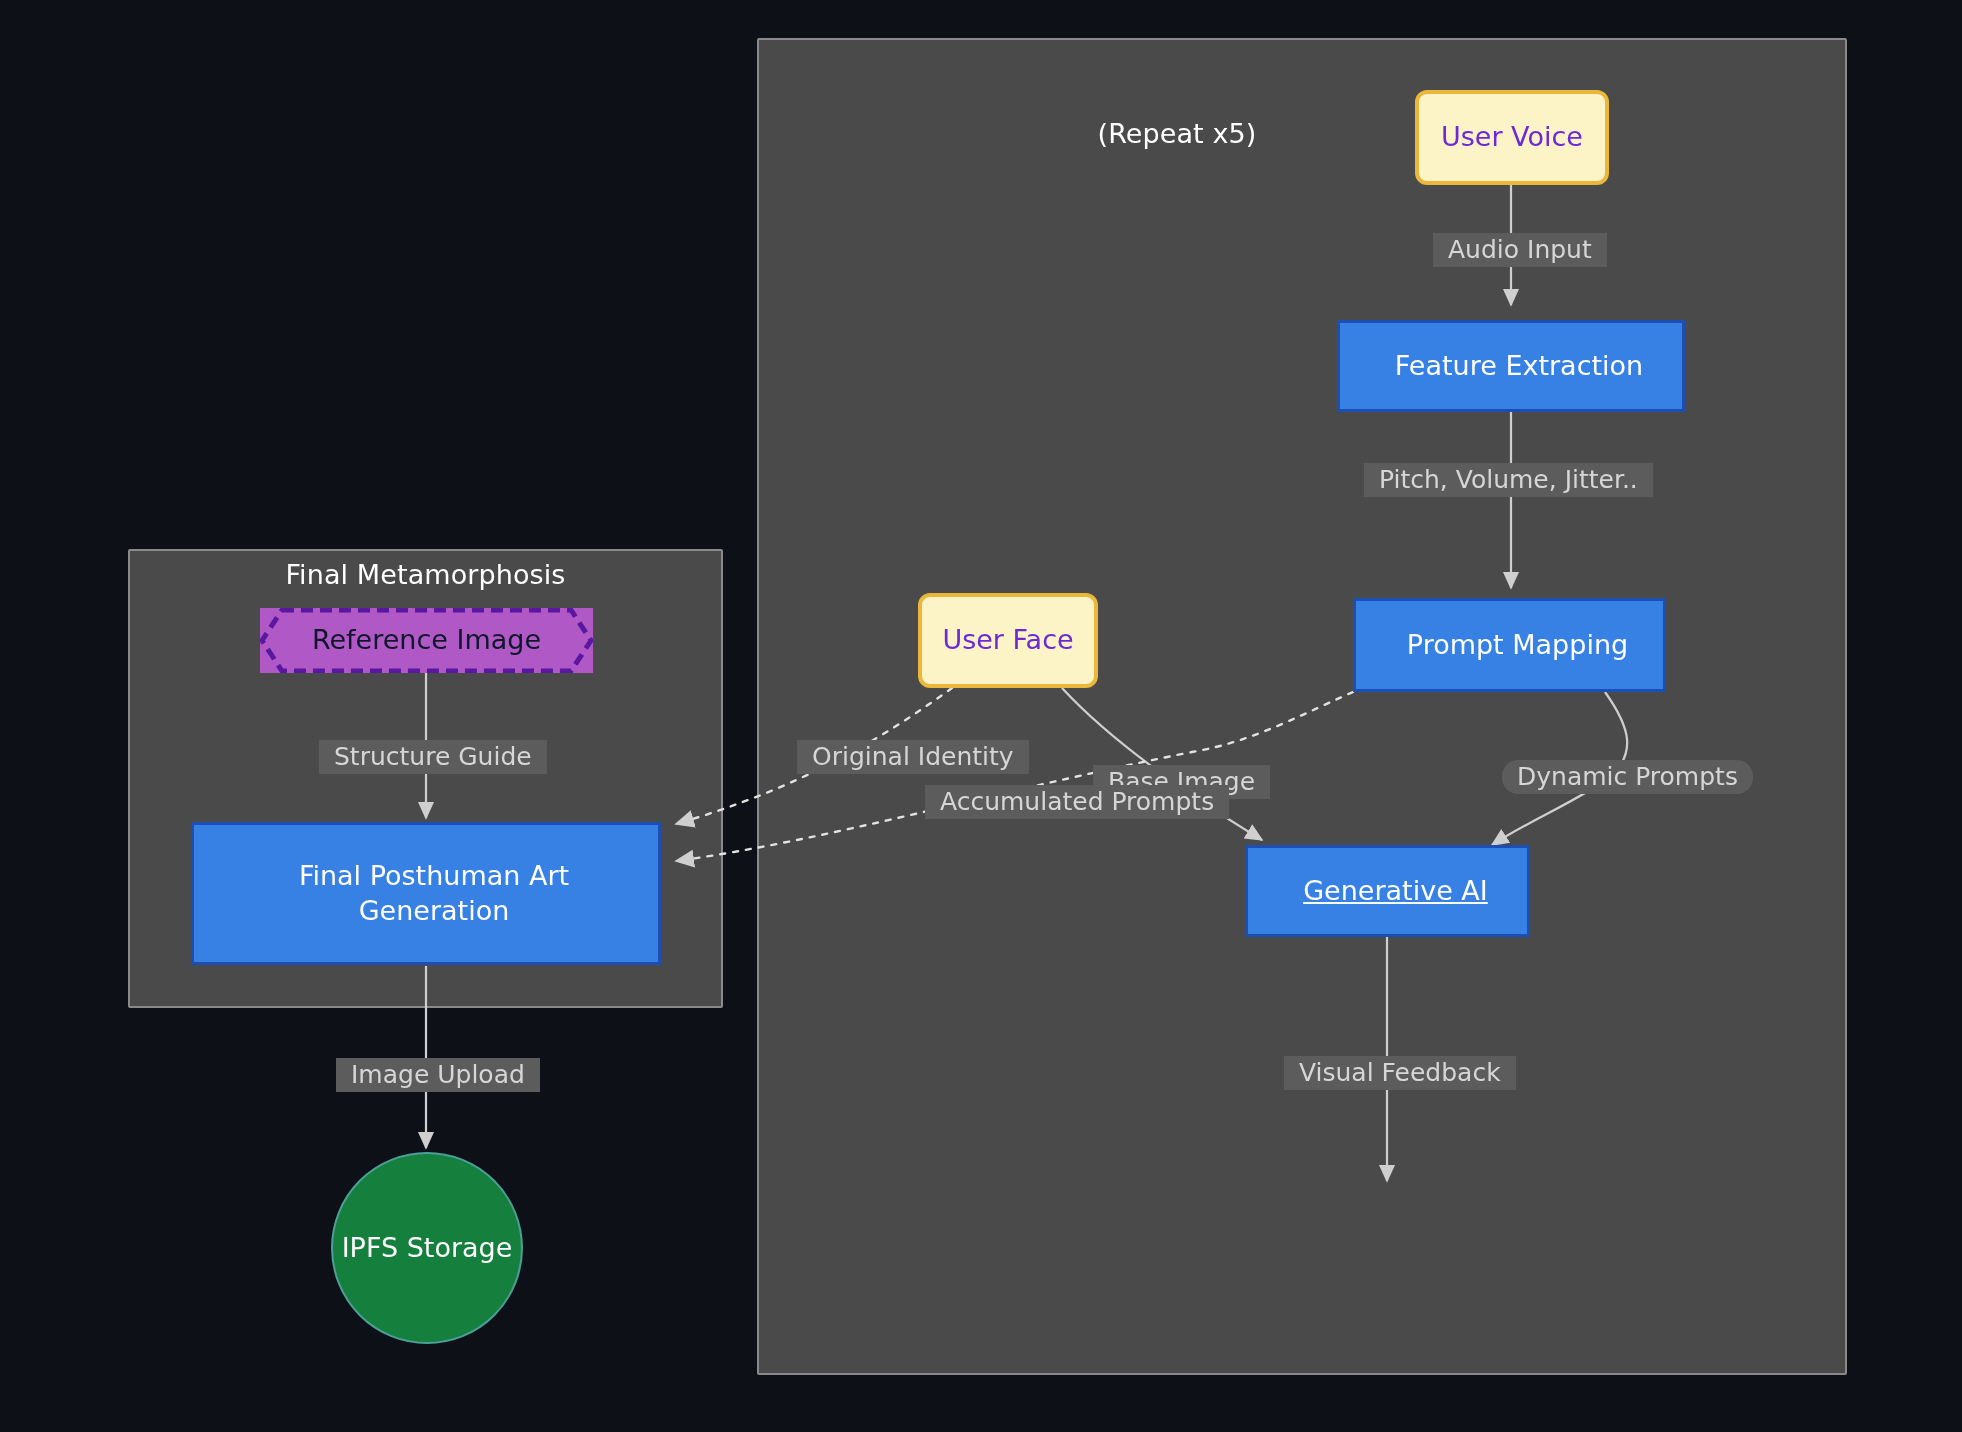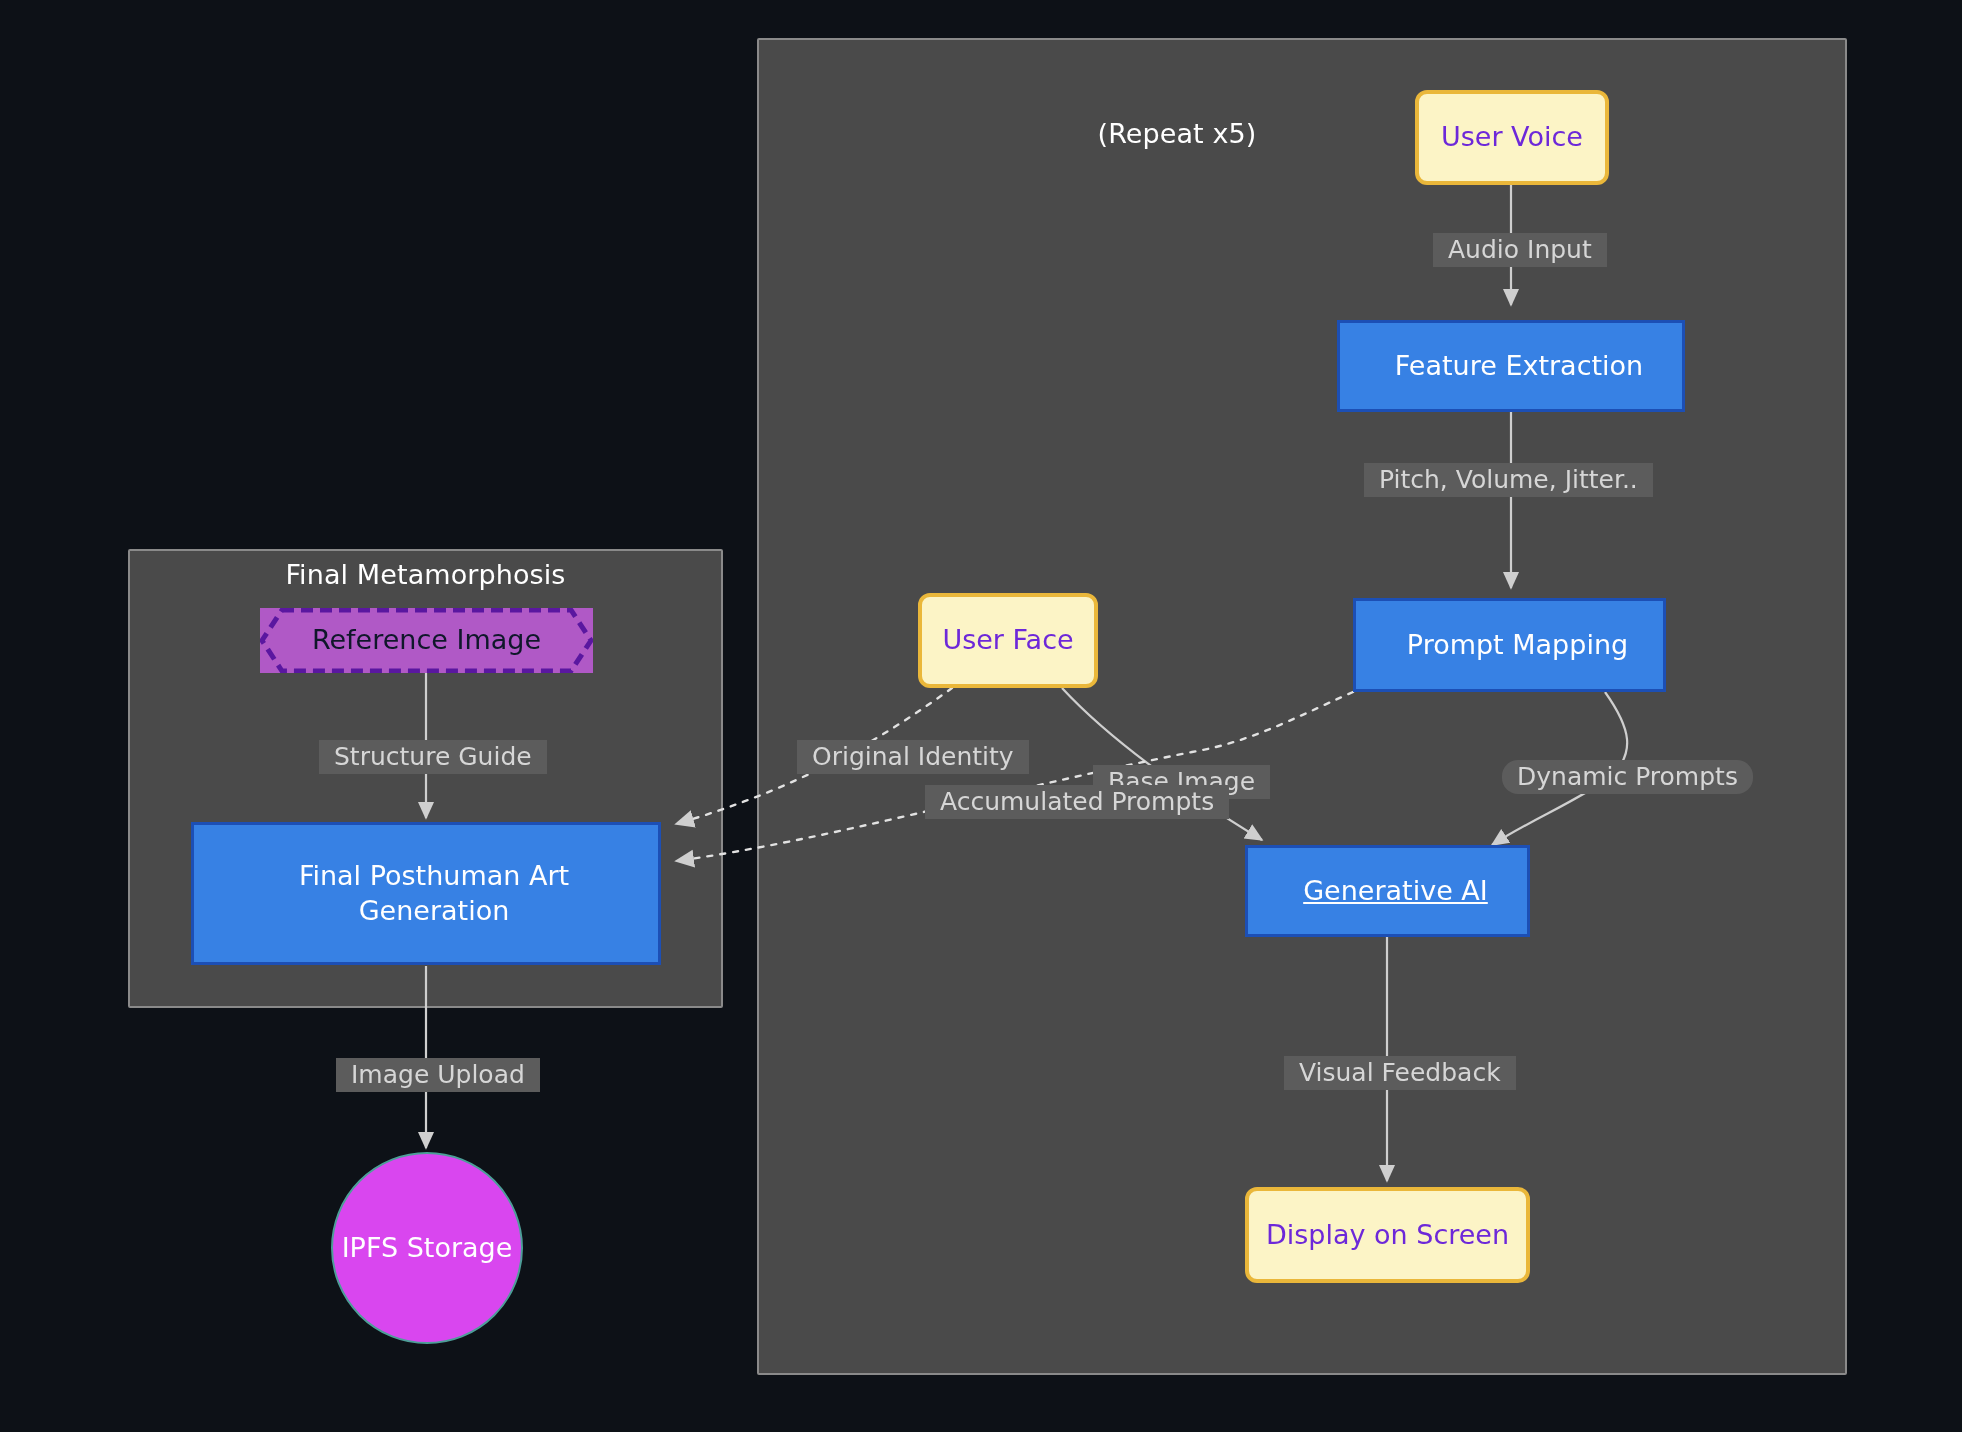--- a/index.html
+++ b/index.html
@@ -59,21 +59,21 @@
     color: #ffffff;
     padding-left: 16px;
   }
   .node.io {
     background: #fcf4c6;
     border: 4px solid #eab73a;
     border-radius: 12px;
     color: #6d28d9;
   }
   .node.circle {
-    background: #d946ef;
+    background: #15803d;
     border: 2px solid #4d9e98;
     border-radius: 50%;
     color: #ffffff;
   }
   .node.hex {
     background: #b059c6;
     color: #0f172a;
     border: 0;
   }
   .hex-shape {
@@ -153,23 +153,20 @@
   </div>
 
   <div class="node io" style="left:918px; top:593px; width:180px; height:95px;text-align:right;">
     <span>User Face</span>
   </div>
 
   <div class="node proc" style="left:1245px; top:845px; width:285px; height:92px;text-decoration:underline;">
     <span>Generative AI</span>
   </div>
 
-  <div class="node io" style="left:1245px; top:1187px; width:285px; height:96px;">
-    <span>Display on Screen</span>
-  </div>
 
   <div class="node hex" style="left:260px; top:608px; width:333px; height:65px;">
     <svg class="hex-shape" viewBox="0 0 333 65" preserveAspectRatio="none">
       <polygon points="22,2 311,2 331,32.5 311,63 22,63 2,32.5" fill="#b059c6" stroke="#5a17a0" stroke-width="5" stroke-dasharray="12 7"></polygon>
     </svg>
     <span class="hex-label">Reference Image</span>
   </div>
 
   <div class="node proc" style="left:191px; top:822px; width:470px; height:143px; flex-direction:column;">
     <span>Final Posthuman Art</span>

